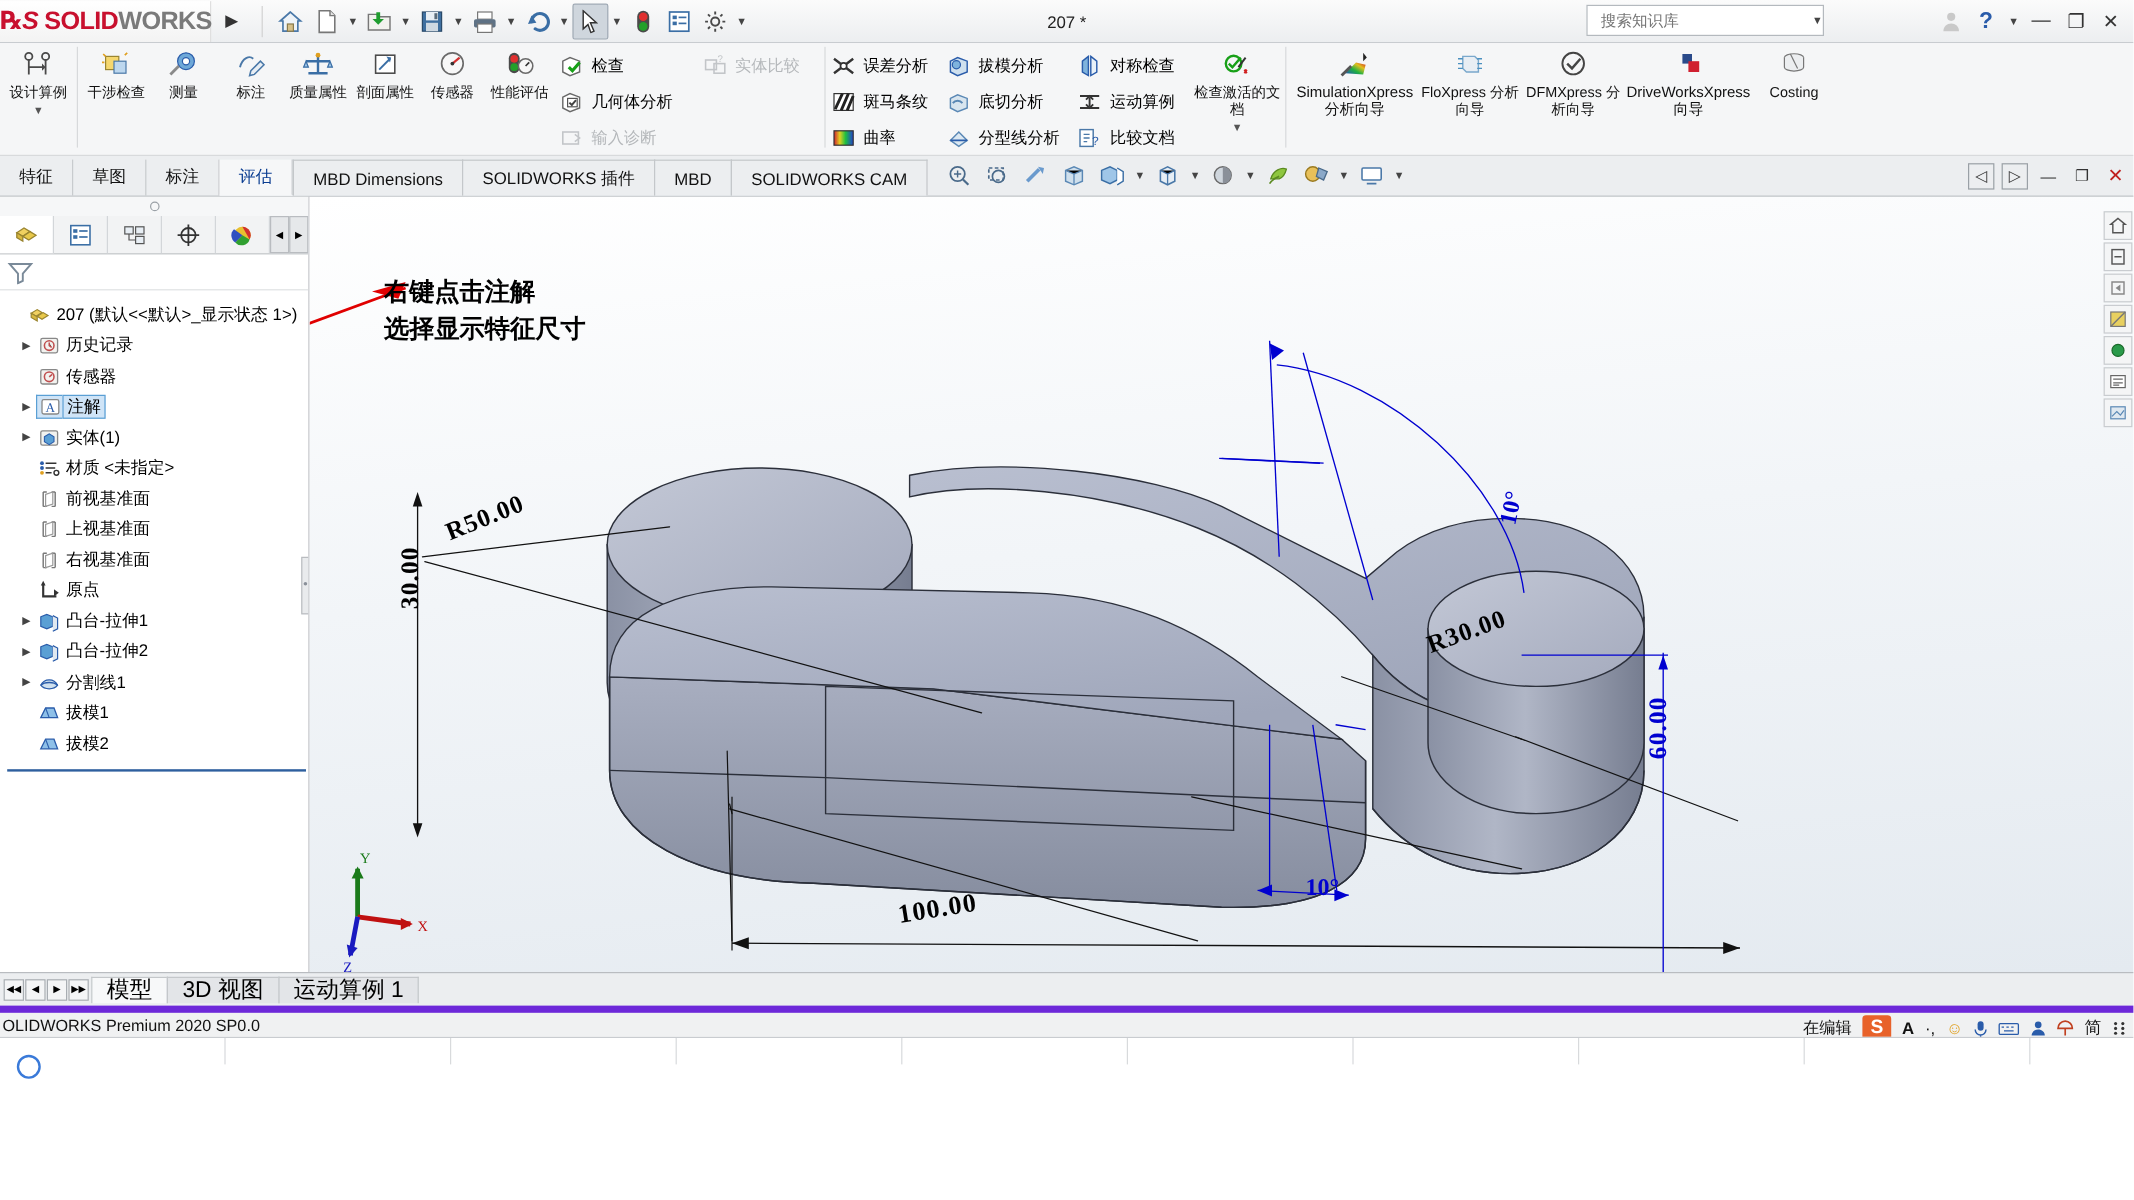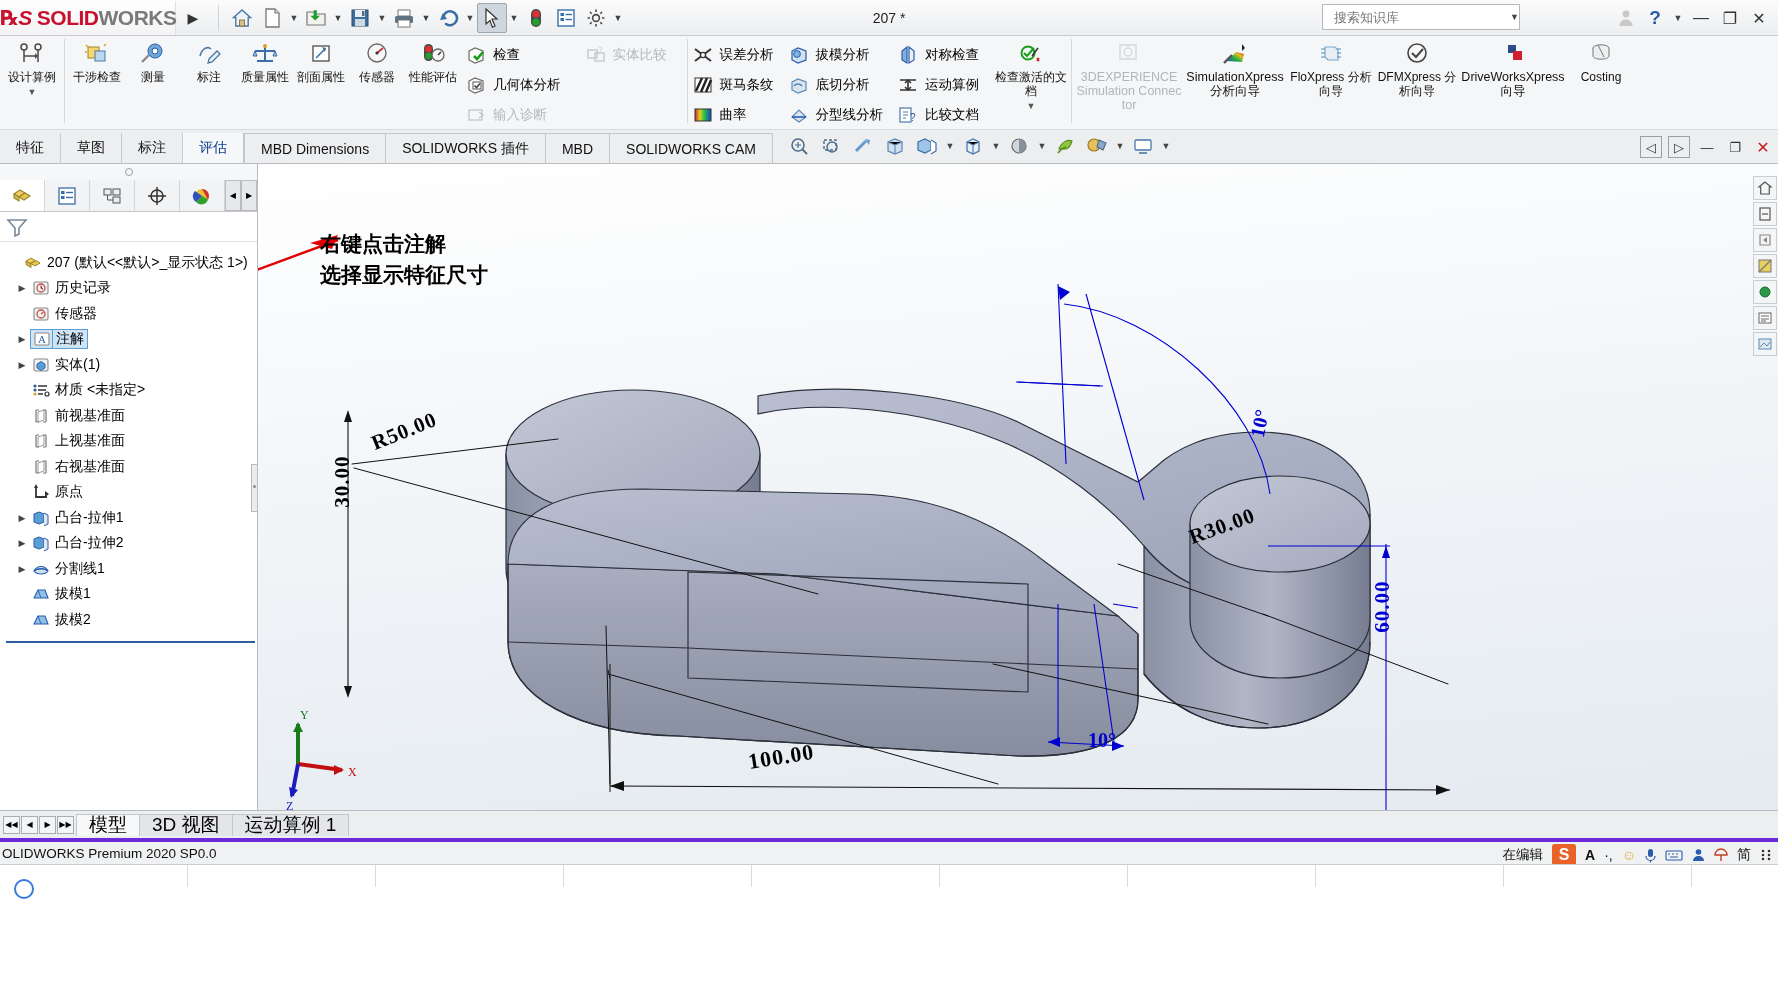--- a/index.html
+++ b/index.html
@@ -140,21 +140,21 @@
     background:#eceef0; border-top:1px solid #b9bcc0; display:flex; align-items:center;
   }
   .bb-nav { display:flex; align-items:center; padding:0 3px; gap:1px;}
   .bb-nav span { width:17px;height:18px;border:1px solid #a8adb2;background:#f4f5f6;
     display:flex;align-items:center;justify-content:center;font-size:8px;}
   .bb-tab { height:22px; padding:0 12px; display:flex; align-items:center; font-size:19px;
     border:1px solid #c4c7ca; border-bottom:none; background:#e3e5e8; margin-left:-1px;}
   .bb-tab.active { background:#f7f8f9; }
   .statusbar {
     position:absolute; left:0; top:838px; width:1778px; height:26px;
-    background:#f0f1f2; border-top:4px solid #6d28d9; display:flex; align-items:center;
+    background:#f0f1f2; border-top:6px solid #6d28d9; display:flex; align-items:center;
     font-size:13.5px; color:#111; padding-left:2px;
   }
   .sb-right { position:absolute; right:6px; top:0; height:26px; display:flex; align-items:center; gap:9px;}
   .sb-ico { display:flex; align-items:center; justify-content:center; font-size:14px;}
   .sb-s {
     width:24px;height:22px;background:#e8622a;color:#fff;font-weight:bold;font-size:16px;
     display:flex;align-items:center;justify-content:center;border-radius:3px;
   }
   .taskbar {
     position:absolute; left:0; top:864px; width:1778px; height:136px;
@@ -535,29 +535,20 @@
               <path d="M19 16l2 3M21 16l-2 3" stroke="#d02020" stroke-width="1.6"></path>
             </svg>
         </span>
         <span class="lbl">检查激活的文档</span>
         <span class="drop">▼</span>
       </div>
       <div class="rb-div"></div>
     </div>
 
     <div class="rb-group">
-      <div class="big-btn xwide dim">
-        <span class="ico">
-          <svg width="28" height="26" viewBox="0 0 28 26">
-              <rect x="5" y="4" width="16" height="14" fill="none" stroke="#d4d7da" stroke-width="1.4"></rect>
-              <circle cx="13" cy="11" r="4" fill="none" stroke="#d4d7da" stroke-width="1.3"></circle>
-            </svg>
-        </span>
-        <span class="lbl">3DEXPERIENCE Simulation Connector</span>
-      </div>
       <div class="big-btn xwide">
         <span class="ico">
           <svg width="28" height="26" viewBox="0 0 28 26">
               <defs>
                 <linearGradient id="sx" x1="0" y1="1" x2="1" y2="0">
                   <stop offset="0" stop-color="#2050c0"></stop>
                   <stop offset="0.4" stop-color="#20b040"></stop>
                   <stop offset="0.7" stop-color="#e0c020"></stop>
                   <stop offset="1" stop-color="#d02020"></stop>
                 </linearGradient>

